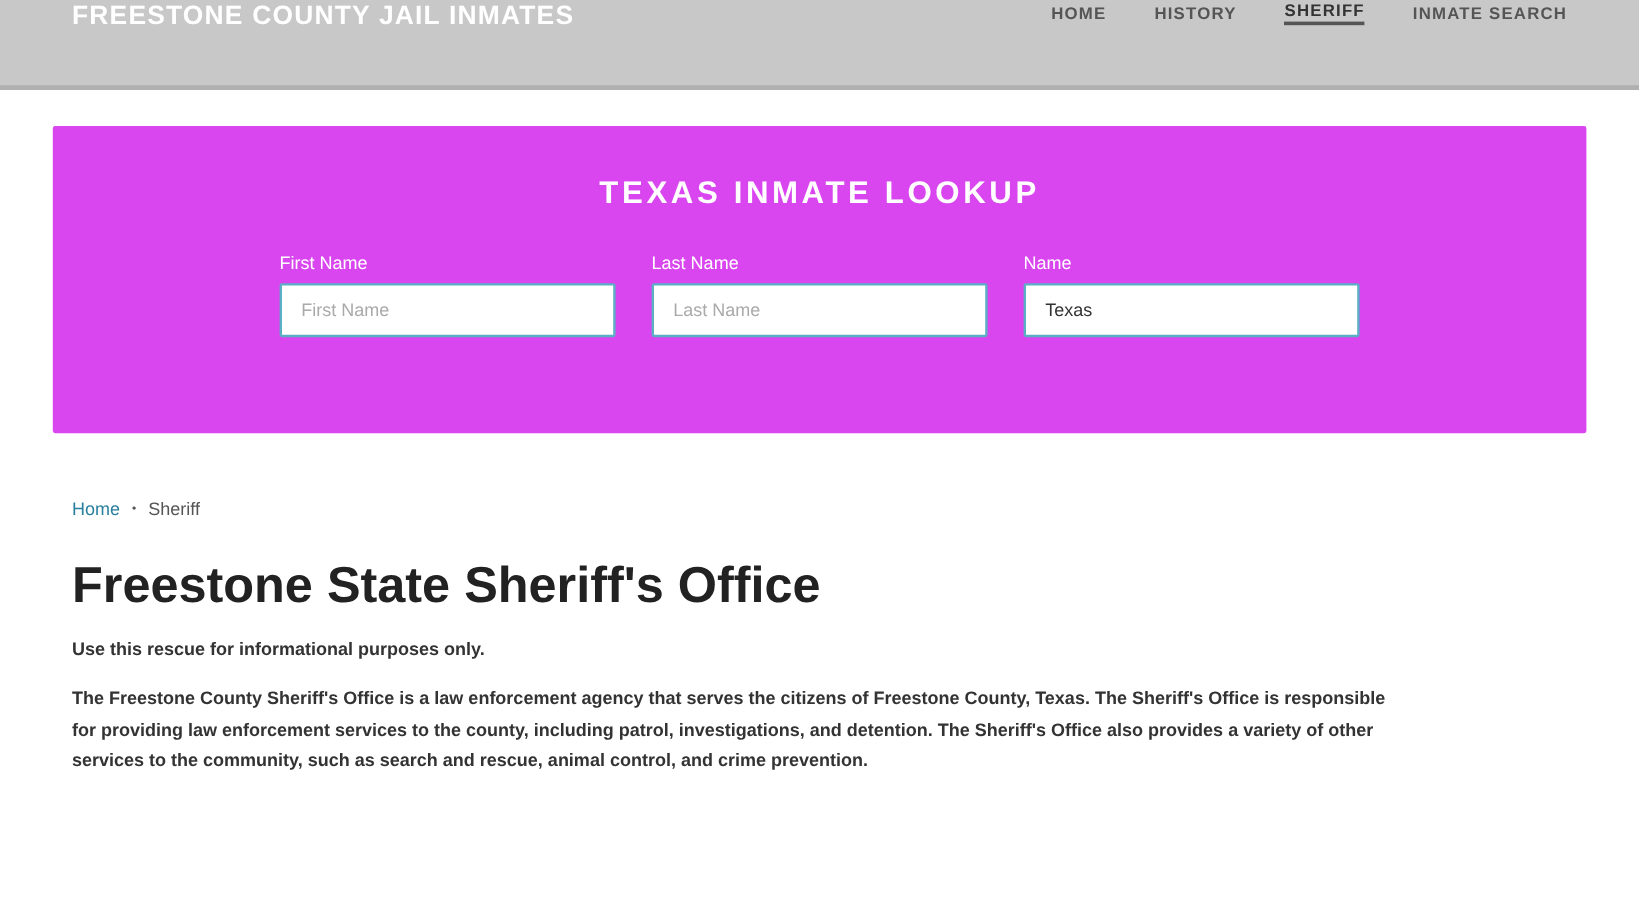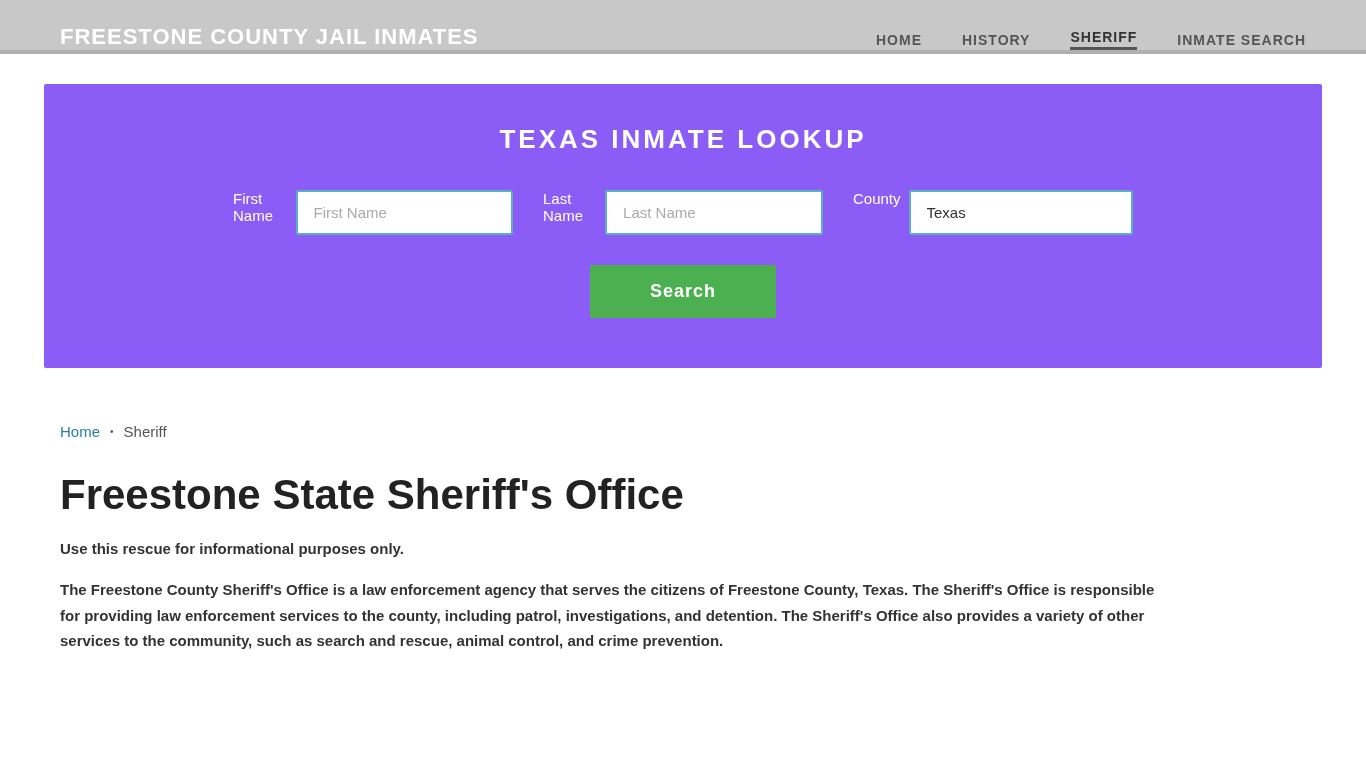--- a/index.html
+++ b/index.html
@@ -13,23 +13,23 @@
       background: #fff;
       color: #333;
       width: 1366px;
       min-height: 768px;
     }
 
     
     .header {
       background: #c8c8c8;
       padding: 0 60px;
-      height: 54px;
-      display: flex;
-      align-items: flex-end;
+      height: 75px;
+      display: flex;
+      align-items: flex-start;
       justify-content: space-between;
       border-bottom: 4px solid #b0b0b0;
     }
 
     .header-logo {
       font-weight: 900;
       font-size: 22px;
       color: #fff;
       text-transform: uppercase;
       letter-spacing: 1px;
@@ -52,21 +52,21 @@
     }
 
     .nav-item.active {
       color: #333;
       border-bottom: 3px solid #555;
       padding-bottom: 2px;
     }
 
     
     .search-section {
-      background: #8b5cf6;
+      background: #d946ef;
       margin: 30px 44px;
       padding: 40px 60px 50px;
       border-radius: 2px;
     }
 
     .search-title {
       text-align: center;
       color: #fff;
       font-size: 26px;
       font-weight: 700;
@@ -77,21 +77,21 @@
 
     .search-fields {
       display: flex;
       gap: 30px;
       justify-content: center;
       margin-bottom: 30px;
     }
 
     .field-group {
       display: flex;
-      flex-direction: row;
+      flex-direction: column;
       gap: 8px;
     }
 
     .field-group.first-name {
       flex: 0 0 280px;
     }
 
     .field-group.last-name {
       flex: 0 0 280px;
     }
@@ -212,28 +212,25 @@
       <label class="field-label">First Name</label>
       <input class="field-input" type="text" placeholder="First Name" style="">
     </div>
 
     <div class="field-group last-name">
       <label class="field-label">Last Name</label>
       <input class="field-input" type="text" placeholder="Last Name" style="">
     </div>
 
     <div class="field-group state">
-      <label class="field-label">County</label>
+      <label class="field-label">Name</label>
       <input class="field-input" type="text" value="Texas" style="">
     </div>
   </div>
 
-  <div class="search-btn-container">
-    <button class="search-btn">Search</button>
-  </div>
 </section>
 
 <div class="breadcrumb-section">
   <a class="breadcrumb-home">Home</a>
   <span class="breadcrumb-separator">•</span>
   <span class="breadcrumb-current">Sheriff</span>
 </div>
 
 <main class="content-section">
   <h1 class="page-title">Freestone State Sheriff's Office</h1>

